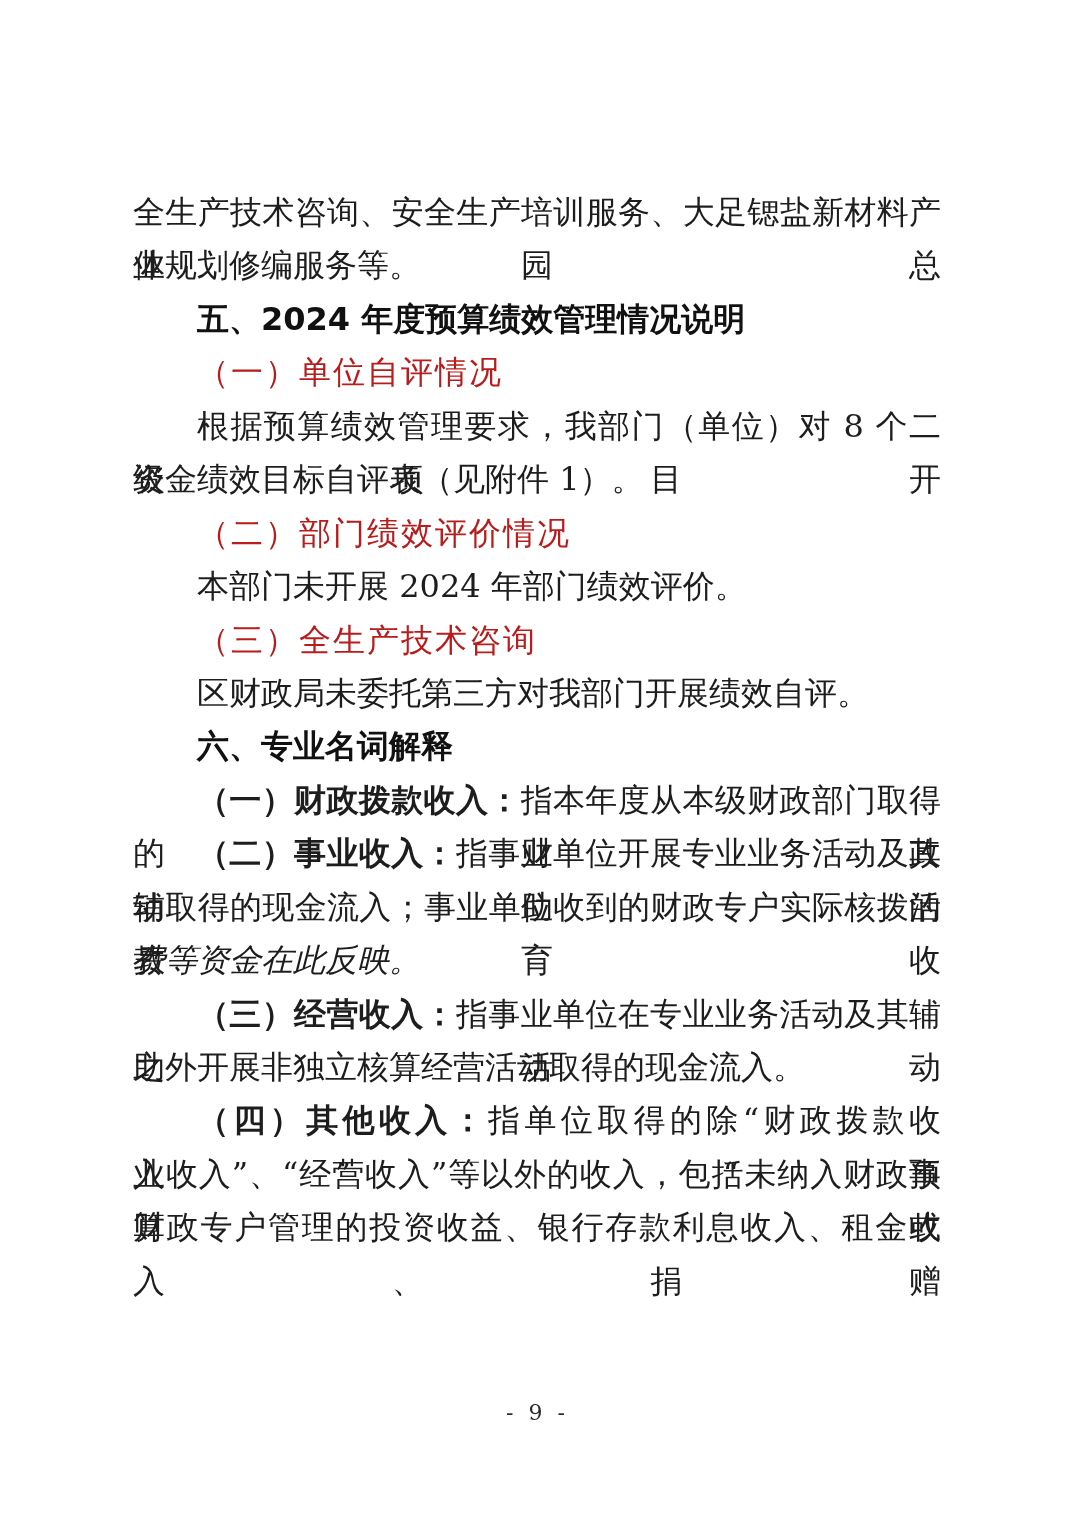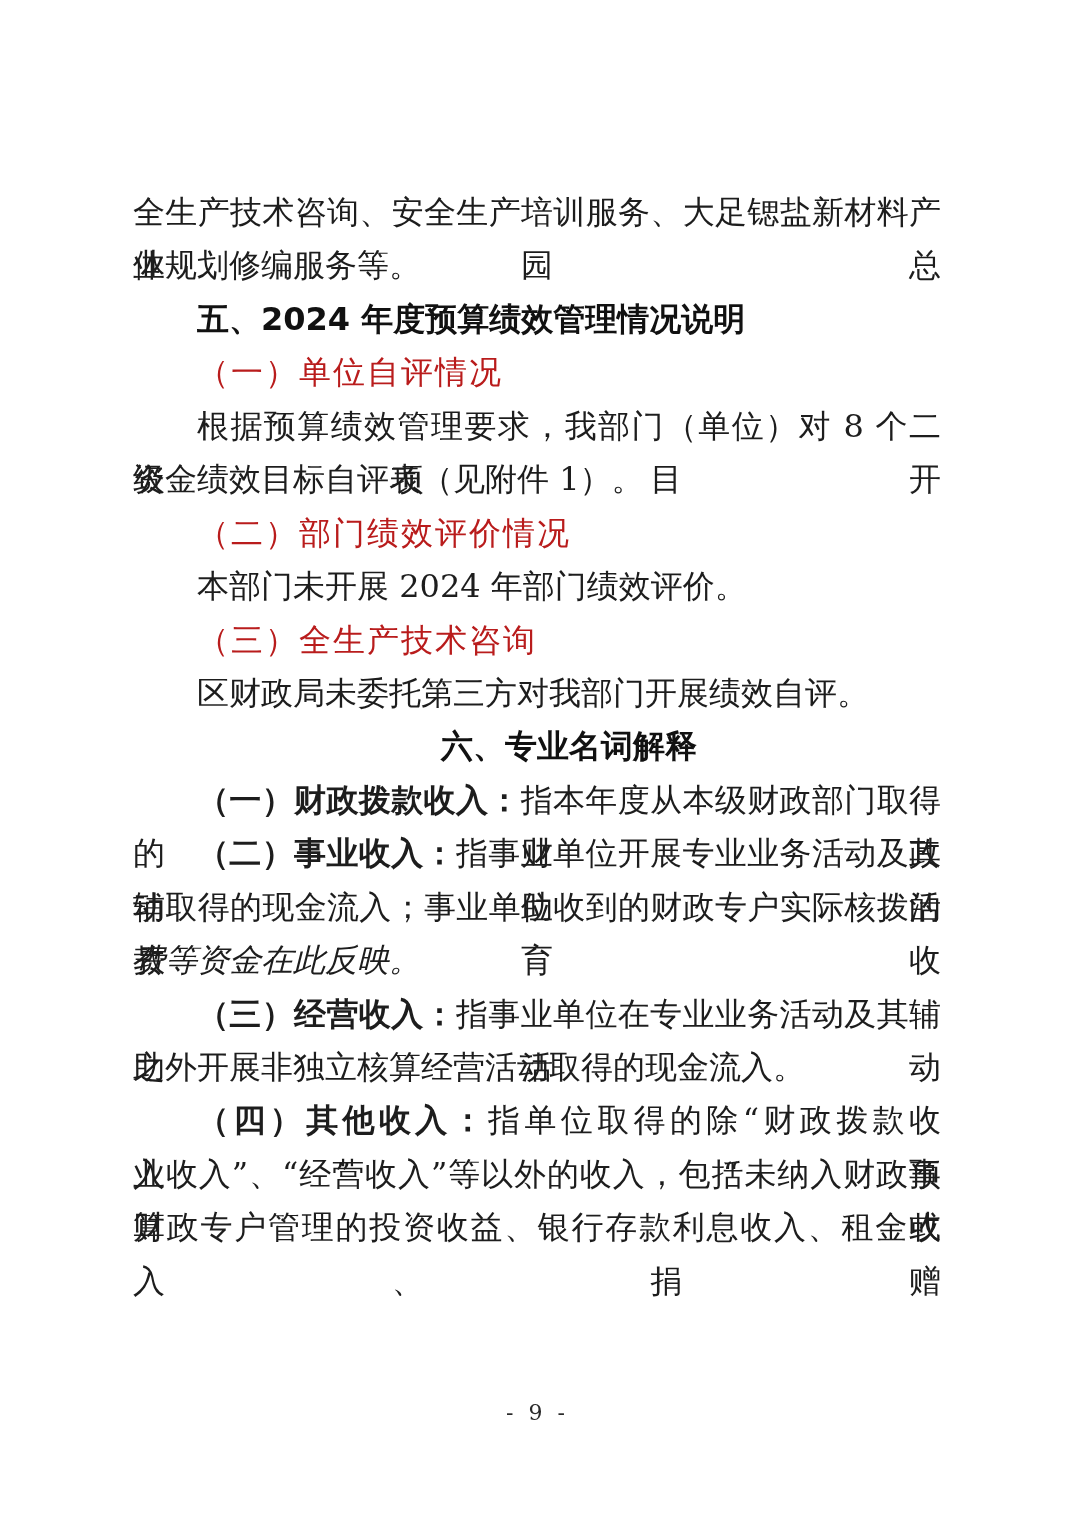--- a/index.html
+++ b/index.html
@@ -72,21 +72,21 @@
       <div class="line body justify" style="text-indent: 0em;"><span class="seg">全生产技术咨询、安全生产培训服务、大足锶盐新材料产业园总</span></div>
       <div class="line body" style="text-indent: 0em;"><span class="seg">体规划修编服务等。</span></div>
       <div class="line h1" style="text-indent: 2em;"><span class="seg bold">五、2024 年度预算绩效管理情况说明</span></div>
       <div class="line h2" style="text-indent: 2em;"><span class="seg">（一）单位自评情况</span></div>
       <div class="line body justify" style="text-indent: 2em;"><span class="seg">根据预算绩效管理要求，我部门（单位）对 8 个二级项目开</span></div>
       <div class="line body" style="text-indent: 0em;"><span class="seg">资金绩效目标自评表（见附件 1）。</span></div>
       <div class="line h2" style="text-indent: 2em;"><span class="seg">（二）部门绩效评价情况</span></div>
       <div class="line body" style="text-indent: 2em;"><span class="seg">本部门未开展 2024 年部门绩效评价。</span></div>
       <div class="line h2" style="text-indent: 2em;"><span class="seg">（三）全生产技术咨询</span></div>
       <div class="line body" style="text-indent: 2em;"><span class="seg">区财政局未委托第三方对我部门开展绩效自评。</span></div>
-      <div class="line h1" style="text-indent: 2em; text-align: center;"><span class="seg bold">六、专业名词解释</span></div>
+      <div class="line h1" style="text-indent: 2em;"><span class="seg bold">六、专业名词解释</span></div>
       <div class="line body justify" style="text-indent: 2em;"><span class="seg bold">（一）财政拨款收入：</span><span class="seg">指本年度从本级财政部门取得的财政</span></div>
       <div class="line body justify" style="text-indent: 2em;"><span class="seg bold">（二）事业收入：</span><span class="seg">指事业单位开展专业业务活动及其辅助活</span></div>
       <div class="line body justify" style="text-indent: 0em;"><span class="seg">动取得的现金流入；事业单位收到的财政专户实际核拨的教育收</span></div>
       <div class="line body" style="text-indent: 0em; font-style: italic;"><span class="seg">费等资金在此反映。</span></div>
       <div class="line body justify" style="text-indent: 2em;"><span class="seg bold">（三）经营收入：</span><span class="seg">指事业单位在专业业务活动及其辅助活动</span></div>
       <div class="line body" style="text-indent: 0em;"><span class="seg">之外开展非独立核算经营活动取得的现金流入。</span></div>
       <div class="line body justify" style="text-indent: 2em;"><span class="seg bold">（四）其他收入：</span><span class="seg">指单位取得的除“财政拨款收入”、“事</span></div>
       <div class="line body justify" style="text-indent: 0em;"><span class="seg">业收入”、“经营收入”等以外的收入，包括未纳入财政预算或</span></div>
       <div class="line body justify" style="text-indent: 0em;"><span class="seg">财政专户管理的投资收益、银行存款利息收入、租金收入、捐赠</span></div>
     </div>

